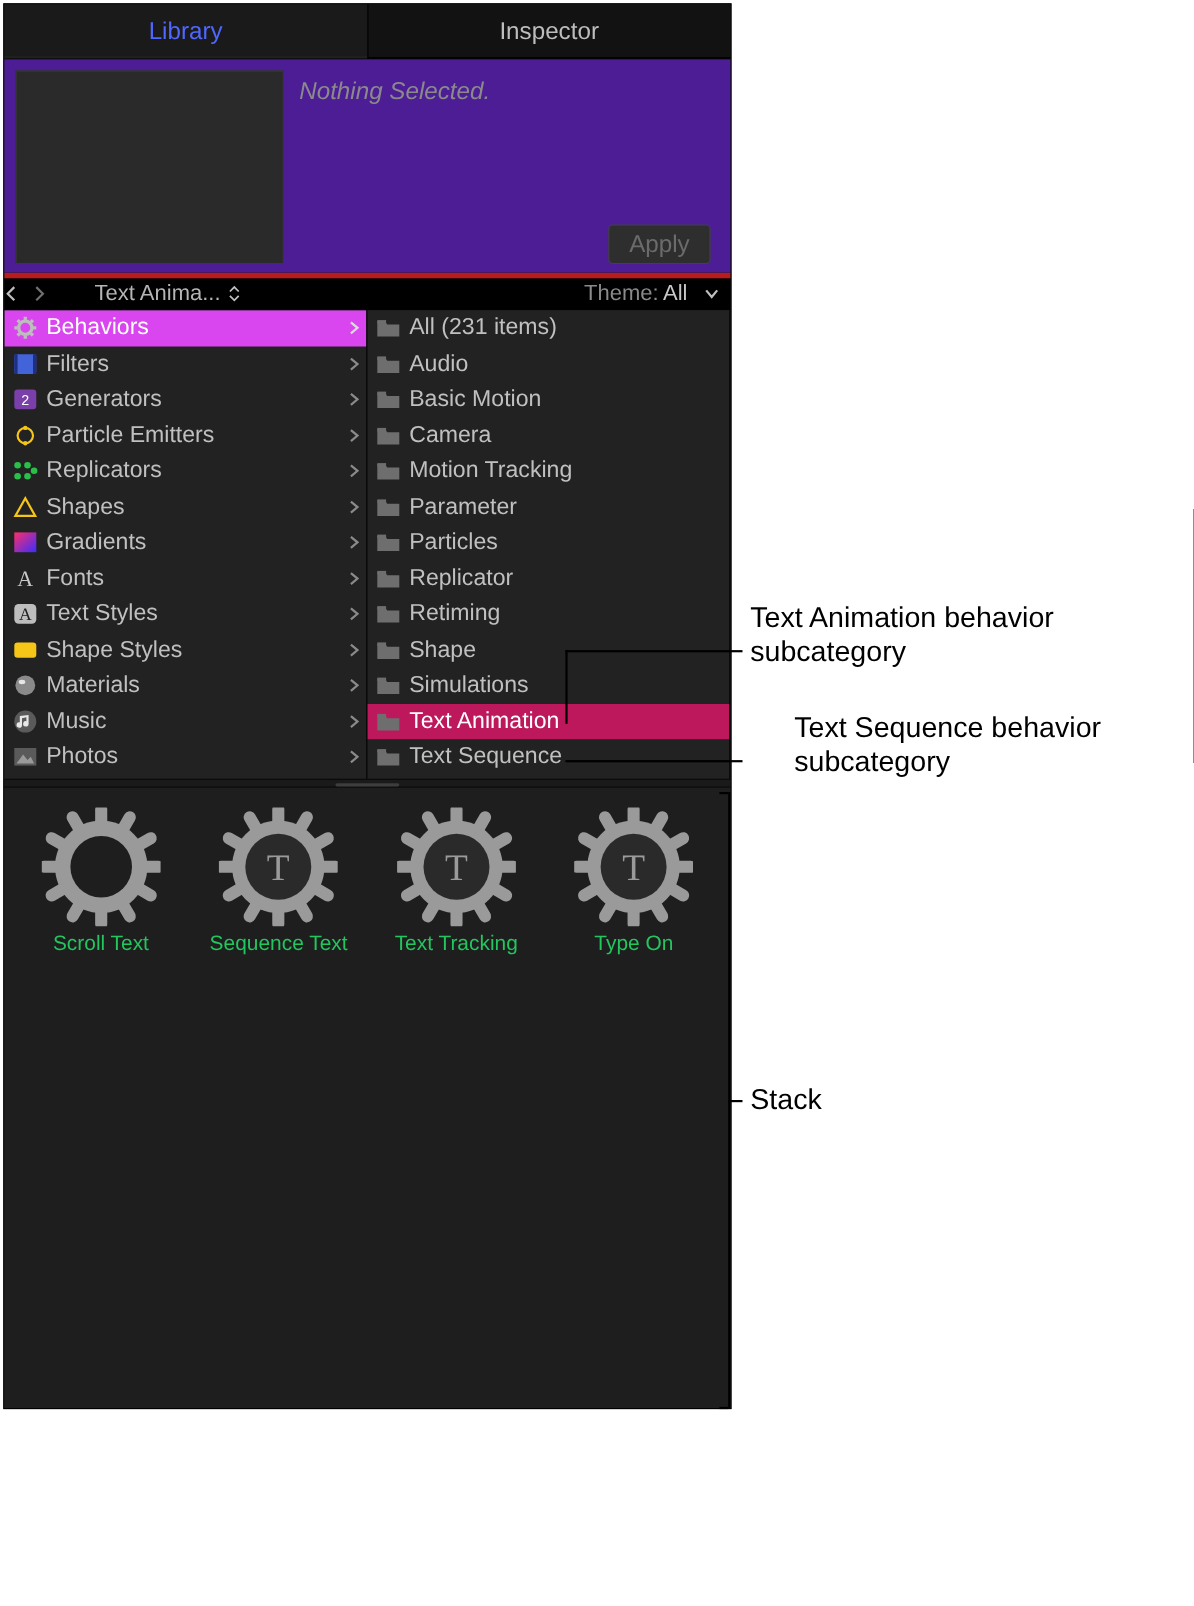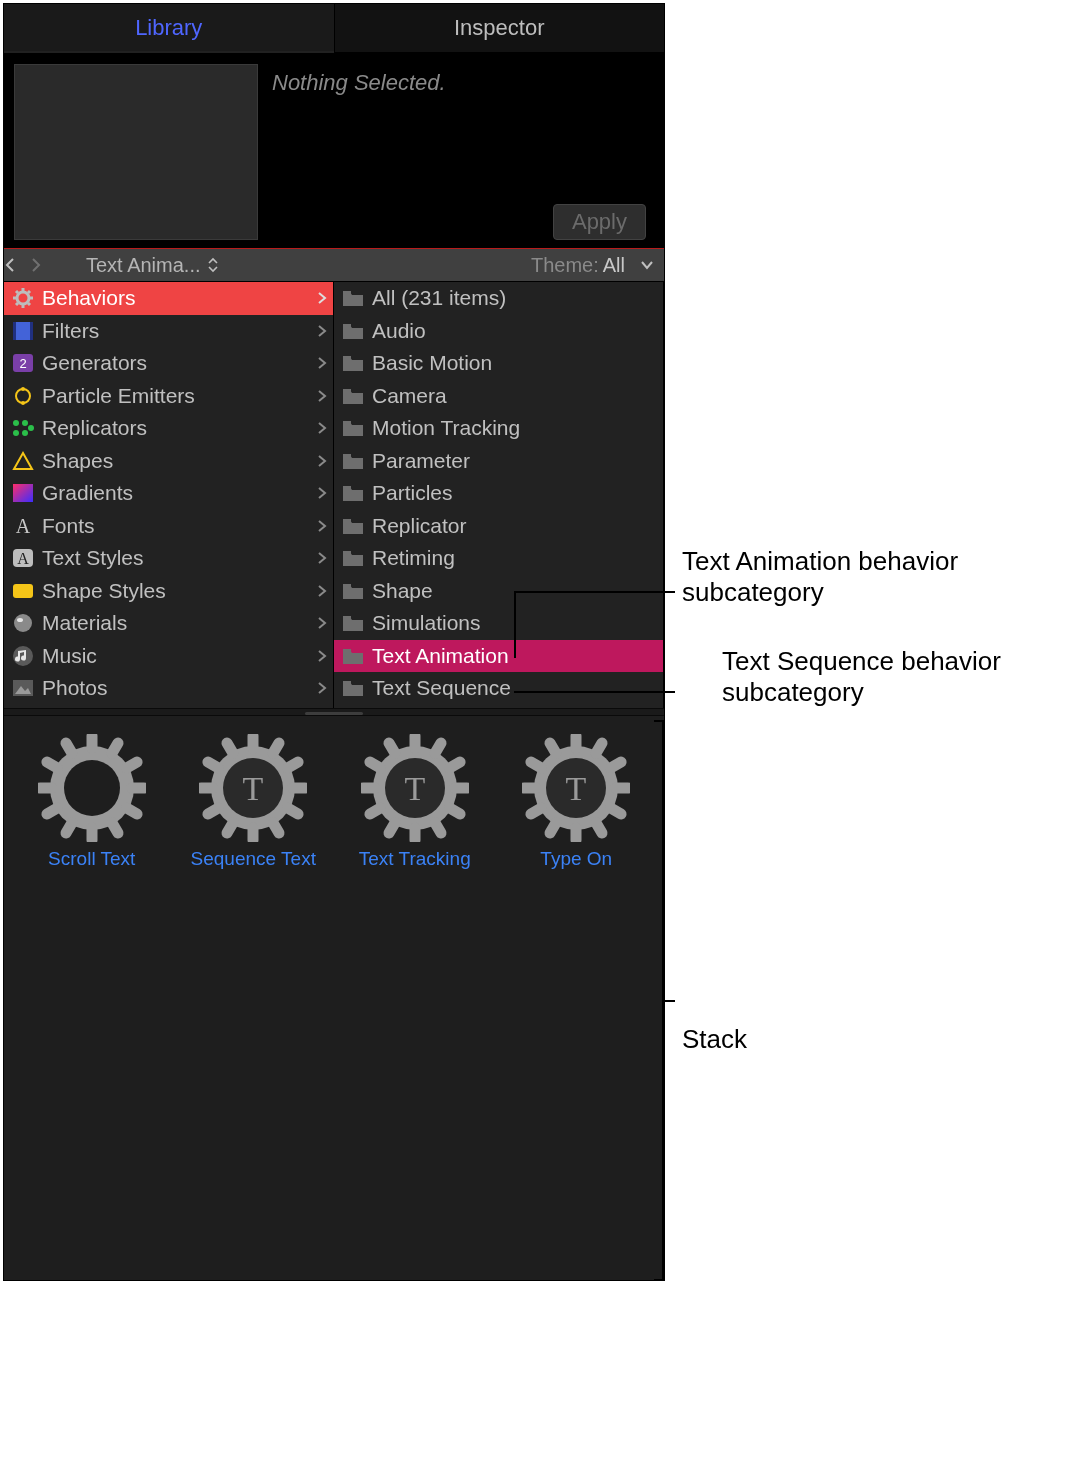--- a/index.html
+++ b/index.html
@@ -21,58 +21,58 @@
     flex-direction: column;
     border: 1px solid #000;
   }
   
   .tabs { display: flex; height: 50px; background: #121212; border-bottom:1px solid #000;}
   .tab { flex:1; display:flex; align-items:center; justify-content:center; font-size:22px; cursor:pointer; color:#bdbdbd; }
   .tab.active { color:#4f66ff; background:#1a1a1a; border-bottom:2px solid #212121;}
   .tab:not(.active){ border-left:1px solid #000; border-bottom:1px solid #000;}
   
   
-  .preview-area { display:flex; padding:10px 10px 8px 10px; height:194px; background:#000000; }
+  .preview-area { display:flex; padding:10px 10px 8px 10px; height:194px; background:#4c1d95; }
   .thumb { width:244px; height:176px; background:#2a2a2a; border:1px solid #3a3a3a;}
   .preview-right { flex:1; padding:6px 8px 0 14px; display:flex; flex-direction:column;}
   .nsel { font-style:italic; color:#8a8a8a; font-size:22px;}
   .apply-row { margin-top:auto; display:flex; justify-content:flex-end;}
   .apply-btn { background:#2e2e2e; border:1px solid #424242; color:#6b6b6b; font-size:22px; padding:4px 18px; border-radius:4px;margin-left:14px;}
   
   
-  .crumb-bar { height:34px; background:#404040; display:flex; align-items:center; font-size:20px; color:#b5b5b5; border-top:1px solid #b91c1c; border-bottom:1px solid #000;}
+  .crumb-bar { height:34px; background:#000000; display:flex; align-items:center; font-size:20px; color:#b5b5b5; border-top:5px solid #b91c1c; border-bottom:1px solid #000;}
   .nav-arrow { width:26px; text-align:center; color:#8a8a8a; cursor:pointer;}
   .nav-arrow svg{vertical-align:middle;}
   .crumb-label { margin-left:30px; max-width:150px; overflow:hidden; text-overflow:ellipsis; white-space:nowrap; }
   .crumb-updown { margin-left:6px; display:flex; flex-direction:column; line-height:7px; color:#b5b5b5; font-size:10px;}
   .spacer{flex:1;}
   .theme-label{color:#8a8a8a; margin-right:4px;}
   .theme-val{color:#c8c8c8; margin-right:15px;}
   .theme-chev{margin-right:10px;}
 
   
   .columns { display:flex; height:426px; background:#222; }
   .col { width:50%; overflow:hidden; border-right:1px solid #000;}
   .col-row { height:32.5px; display:flex; align-items:center; padding:0 6px 0 6px; cursor:pointer; color:#c0c0c0; font-size:21px;}
-  .col-row.selected { background:#ef4444; color:#fff;}
+  .col-row.selected { background:#d946ef; color:#fff;}
   .col-row.sub.selected { background:#be185d;}
   .col-row .ricon { width:26px; height:24px; margin-right:6px; display:flex; align-items:center; justify-content:center;}
   .col-row .rlabel { flex:1; white-space:nowrap; overflow:hidden; text-overflow:ellipsis;}
   .col-row .rchev { color:#8a8a8a; font-size:15px;}
   .col-row.selected .rchev{color:#ddd;}
 
   
   .splitter { height:8px; background:#1a1a1a; border-top:1px solid #0a0a0a; border-bottom:1px solid #0a0a0a; position:relative;}
   .splitter::after { content:""; position:absolute; left:50%; top:3px; width:58px; height:3px; background:#3d3d3d; border-radius:2px; transform:translateX(-50%);}
 
   
   .stack { flex:1; background:#1e1e1e; padding:18px 8px; display:grid; grid-template-columns: repeat(4, 1fr); gap:10px 2px; align-content:start;}
   .stack-item { display:flex; flex-direction:column; align-items:center; cursor:pointer;}
   .gear { width:108px; height:108px; display:flex; align-items:center; justify-content:center;}
-  .stack-label { color:#3b82f6; font-size:19px; margin-top:6px; text-align:left; }
+  .stack-label { color:#22c55e; font-size:19px; margin-top:6px; text-align:left; }
 
   
   .callout { position:absolute; font-size:26px; color:#000; font-family: "Helvetica Neue", Arial, sans-serif; }
   .callout-line { position:absolute; background:#000; height:1.5px; }
   .callout-vline { position:absolute; background:#000; width:1.5px; }
 
   
   svg{display:block;}
 </style>
 </head>
@@ -541,13 +541,13 @@
 <div class="callout-line" style="left:514px; top:591px; width:161px;"></div>
 <div class="callout" style="left:682px; top:546px; width:350px;">Text Animation behavior subcategory</div>
 
 <div class="callout-line" style="left:514px; top:691px; width:161px;"></div>
 <div class="callout" style="left:722px; top:646px; width:350px;">Text Sequence behavior subcategory</div>
 
 <div class="callout-vline" style="left:662px; top:720px; height:560px;"></div>
 <div class="callout-line" style="left:662px; top:1000px; width:13px;"></div>
 <div class="callout-line" style="left:654px; top:720px; width:8px;"></div>
 <div class="callout-line" style="left:654px; top:1279px; width:8px;"></div>
-<div class="callout" style="left:682px; top:1024px;">Stack</div>
+<div class="callout" style="left:682px; top:984px;">Stack</div>
 
 </body></html>

